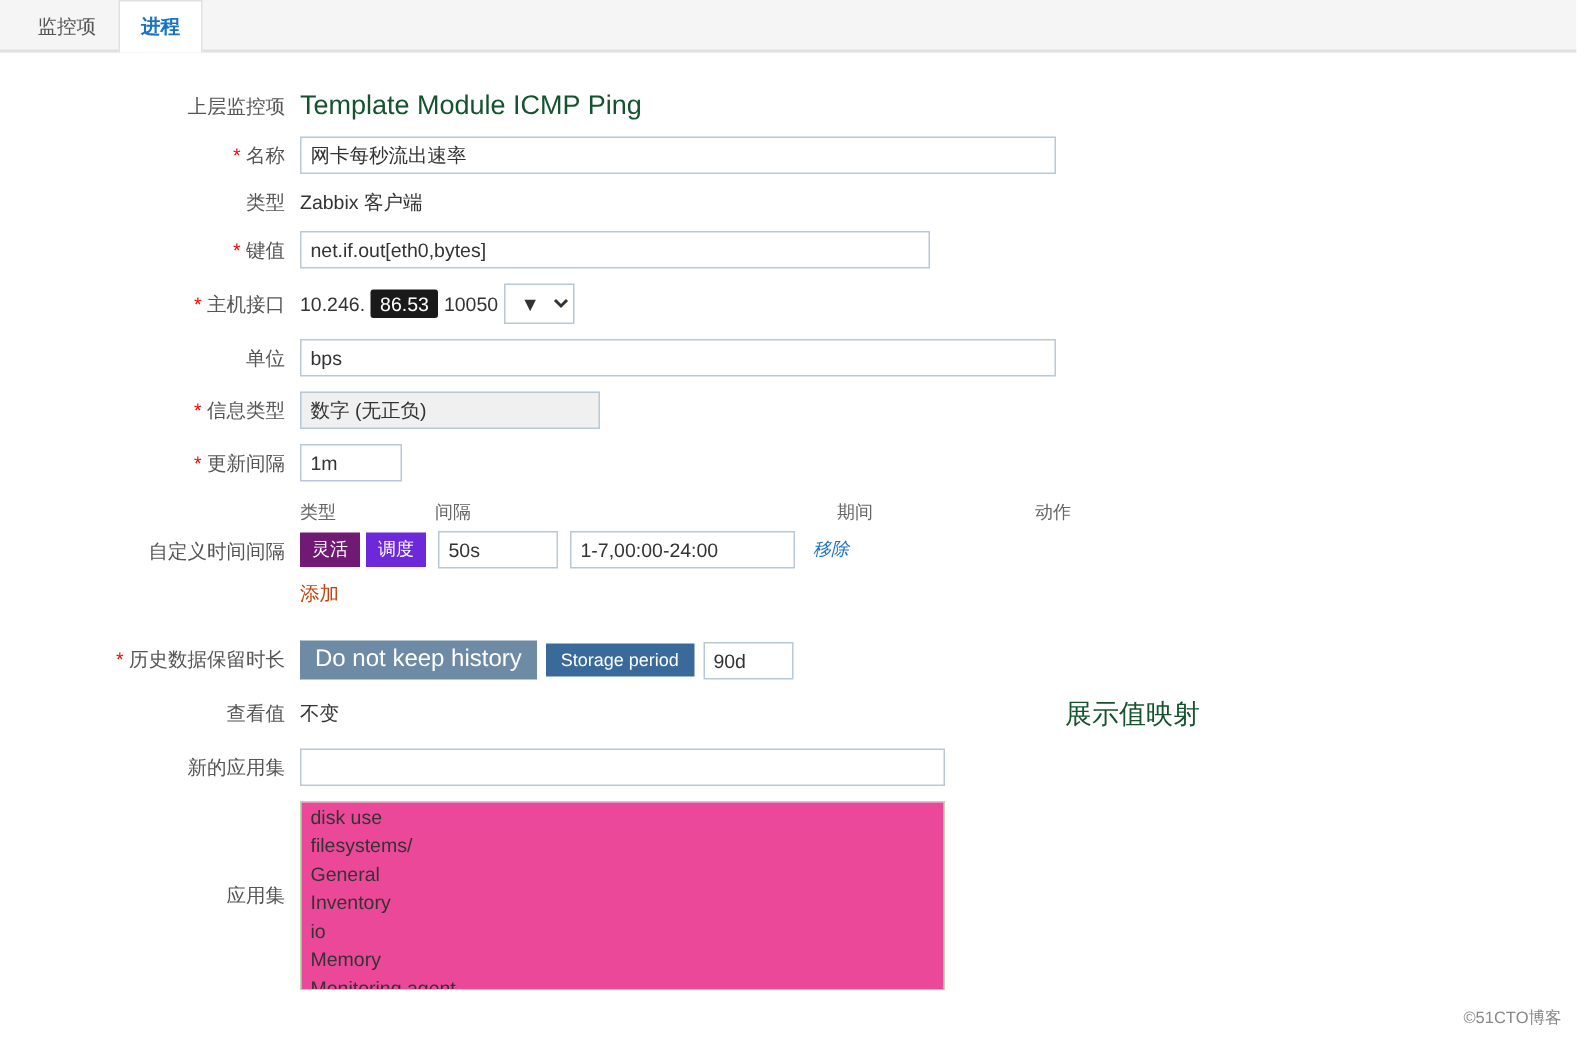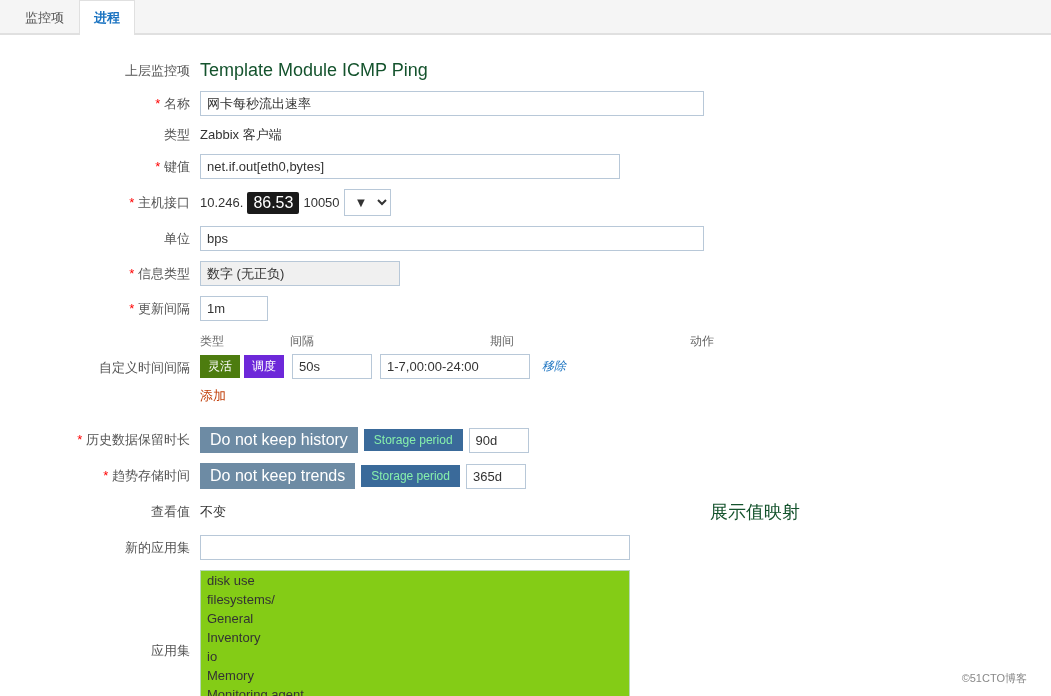--- a/index.html
+++ b/index.html
@@ -88,21 +88,21 @@
     .host-interface {
       display: flex;
       align-items: center;
       gap: 4px;
     }
     .host-ip {
       background: #1a1a1a;
       color: #fff;
       padding: 2px 6px;
       border-radius: 2px;
-      font-size: 16px;
+      font-size: 13px;
     }
 
     
     .interval-section {
       margin-top: 2px;
     }
 
     .interval-row {
       display: flex;
       align-items: center;
@@ -112,21 +112,21 @@
 
     .btn-flexible {
       background: #6d8ba4;
       color: #fff;
       border: none;
       padding: 3px 8px;
       font-size: 12px;
       cursor: pointer;
     }
     .btn-flexible.active {
-      background: #4d7c0f;
+      background: #701a75;
     }
 
     .btn-schedule {
       background: #6d28d9;
       color: #fff;
       border: none;
       padding: 3px 8px;
       font-size: 12px;
       cursor: pointer;
     }
@@ -157,21 +157,21 @@
       color: #fff;
       border: none;
       padding: 4px 10px;
       font-size: 16px;
       cursor: pointer;
       white-space: nowrap;
     }
 
     .btn-storageperiod {
       background: #3a6a9a;
-      color: #86efac;
+      color: #ffffff;
       border: none;
       padding: 4px 10px;
       font-size: 12px;
       cursor: pointer;
       white-space: nowrap;
     }
 
     
     .link-blue {
       color: #14532d;
@@ -185,23 +185,23 @@
       border: 1px solid #a8d8a8;
       padding: 4px 6px;
       font-size: 13px;
       background: #fff;
       outline: none;
     }
 
     .app-list-container {
       width: 430px;
       border: 1px solid #b8d8b8;
-      height: 162px;
+      height: 126px;
       overflow-y: auto;
-      background: #84cc16;
+      background: #ec4899;
       margin-top: 0;
     }
 
     .app-list-item {
       padding: 2px 6px;
       cursor: pointer;
       font-size: 13px;
       color: #333;
     }
 
@@ -211,21 +211,21 @@
       padding: 4px 6px;
       font-size: 13px;
       background: #fff;
       color: #333;
     }
 
     
     .watermark {
       position: fixed;
       bottom: 10px;
-      right: 24px;
+      right: 10px;
       font-size: 11px;
       color: #888;
     }
 
     .section-separator {
       height: 12px;
     }
 
     .label-col {
       text-align: right;
@@ -325,21 +325,21 @@
         </td>
       </tr>
 
       <tr>
         <td class="label-col">自定义时间间隔</td>
         <td>
           <div class="interval-section">
             <div style="display:flex; gap:0; font-size:12px; color:#666; margin-bottom:4px;">
               <span style="width:80px;">类型</span>
               <span style="width:140px; margin-left:10px;">间隔</span>
-              <span style="width:160px; margin-left:60px;">期间</span>
+              <span style="width:160px; margin-left:60px;text-align:center;">期间</span>
               <span style="width:60px; margin-left:40px;">动作</span>
             </div>
             <div class="interval-row">
               <button class="btn-flexible active">灵活</button>
               <button class="btn-schedule">调度</button>
               <input type="text" style="width: 80px; margin-left: 4px;" value="50s">
               <input type="text" style="width: 150px; margin-left: 4px;" value="1-7,00:00-24:00">
               <a class="link-remove" style="margin-left:8px;font-style:italic;">移除</a>
             </div>
             <a class="link-add">添加</a>
@@ -357,32 +357,20 @@
         </td>
         <td>
           <div class="storage-row">
             <button class="btn-donotkeep">Do not keep history</button>
             <button class="btn-storageperiod">Storage period</button>
             <input type="text" class="input-xs" value="90d" style="">
           </div>
         </td>
       </tr>
 
-      <tr>
-        <td class="label-col">
-          <span class="required-star">* </span><span>趋势存储时间</span>
-        </td>
-        <td>
-          <div class="storage-row">
-            <button class="btn-donotkeep">Do not keep trends</button>
-            <button class="btn-storageperiod">Storage period</button>
-            <input type="text" class="input-xs" value="365d" style="">
-          </div>
-        </td>
-      </tr>
 
       <tr>
         <td class="label-col">查看值</td>
         <td style="display: flex; align-items: center; justify-content: space-between; width: 600px; gap: 10px;">
           <span class="static-text">不变</span>
           <a class="link-blue" style="margin-left:auto;">展示值映射</a>
         </td>
       </tr>
 
       <tr>

